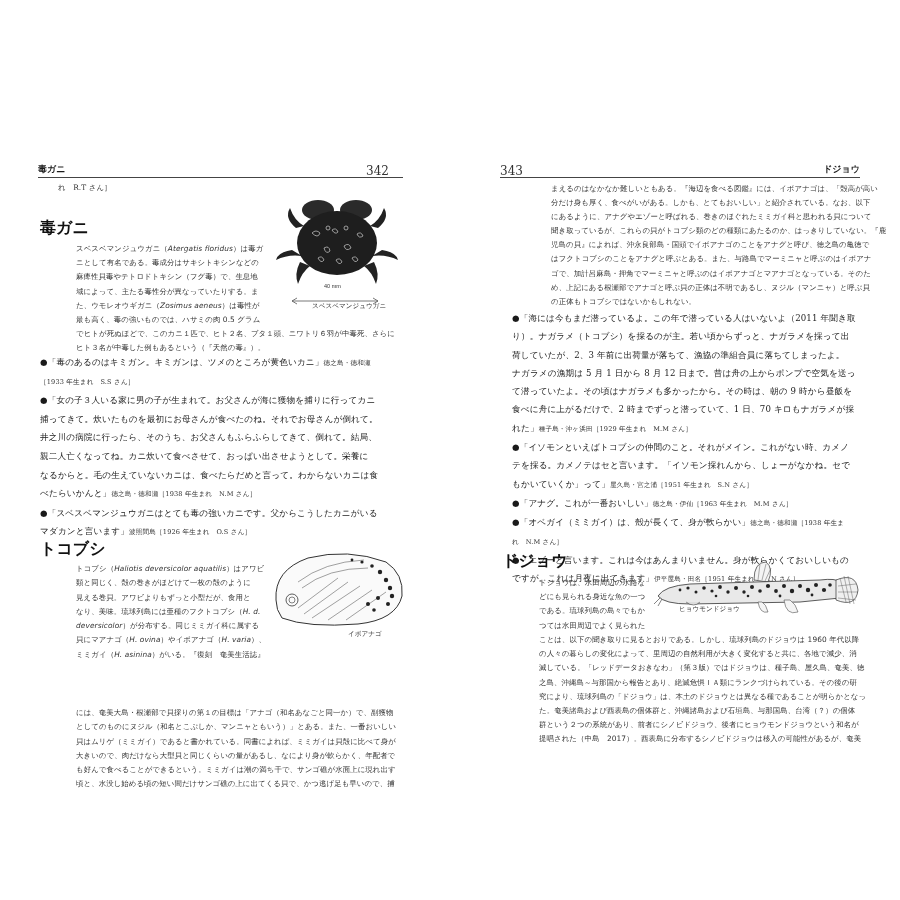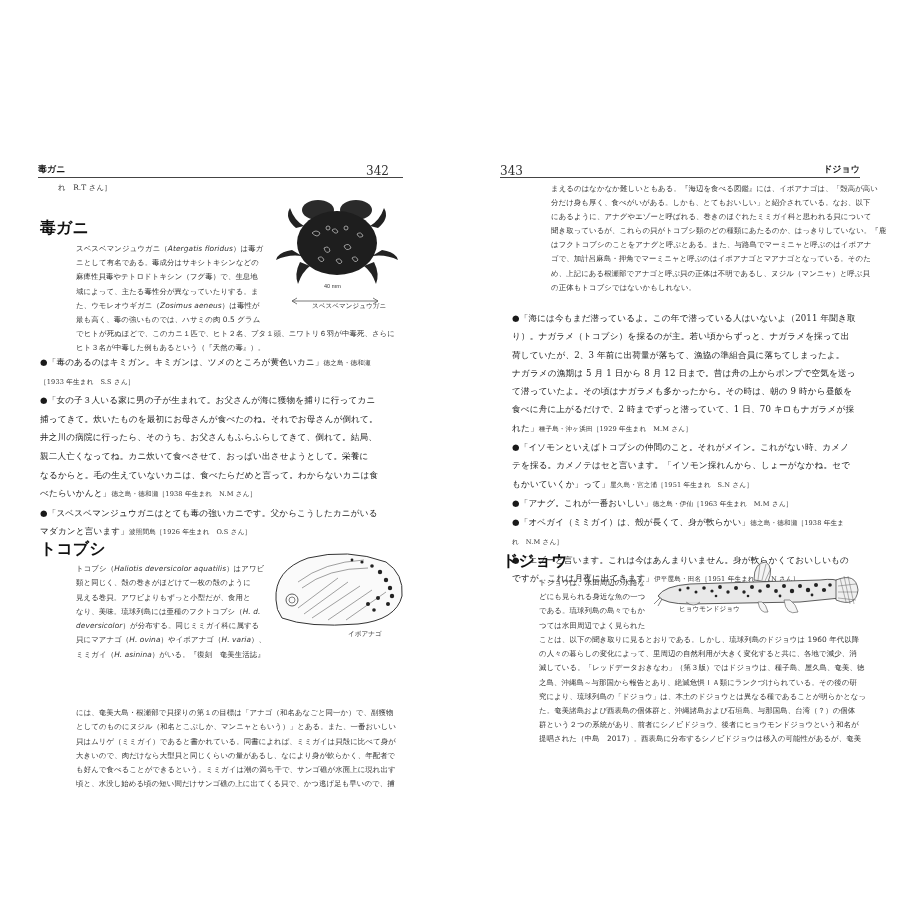--- a/index.html
+++ b/index.html
@@ -171,20 +171,21 @@
   <div class="running-head">
     <span class="rh-num">343</span>
     <span class="rh-title">ドジョウ</span>
   </div>
 
   <div class="block sans small-s" style="left:81px; top:182px; line-height:14.1px;margin-left:20px;">
     <div class="line">まえるのはなかなか難しいともある。『海辺を食べる図鑑』には、イボアナゴは、「殻高が高い</div>
     <div class="line">分だけ身も厚く、食べがいがある。しかも、とてもおいしい」と紹介されている。なお、以下</div>
     <div class="line">にあるように、アナグやエゾーと呼ばれる、巻きのほぐれたミミガイ科と思われる貝について</div>
     <div class="line">聞き取っているが、これらの貝がトコブシ類のどの種類にあたるのか、はっきりしていない。『鹿</div>
+    <div class="line">児島の貝』によれば、沖永良部島・国頭でイボアナゴのことをアナグと呼び、徳之島の亀徳で</div>
     <div class="line">はフクトコブシのことをアナグと呼ぶとある。また、与路島でマーミニャと呼ぶのはイボアナ</div>
     <div class="line">ゴで、加計呂麻島・押角でマーミニャと呼ぶのはイボアナゴとマアナゴとなっている。そのた</div>
     <div class="line">め、上記にある根瀬部でアナゴと呼ぶ貝の正体は不明であるし、ヌジル（マンニャ）と呼ぶ貝</div>
     <div class="line">の正体もトコブシではないかもしれない。</div>
   </div>
 
   <div class="block serif mid-s" style="left:62px; top:309px; line-height:18.3px;">
     <div>
       <div class="line">●「海には今もまだ潜っているよ。この年で潜っている人はいないよ（2011 年聞き取</div>
       <div class="line">り）。ナガラメ（トコブシ）を採るのが主。若い頃からずっと、ナガラメを採って出</div>

